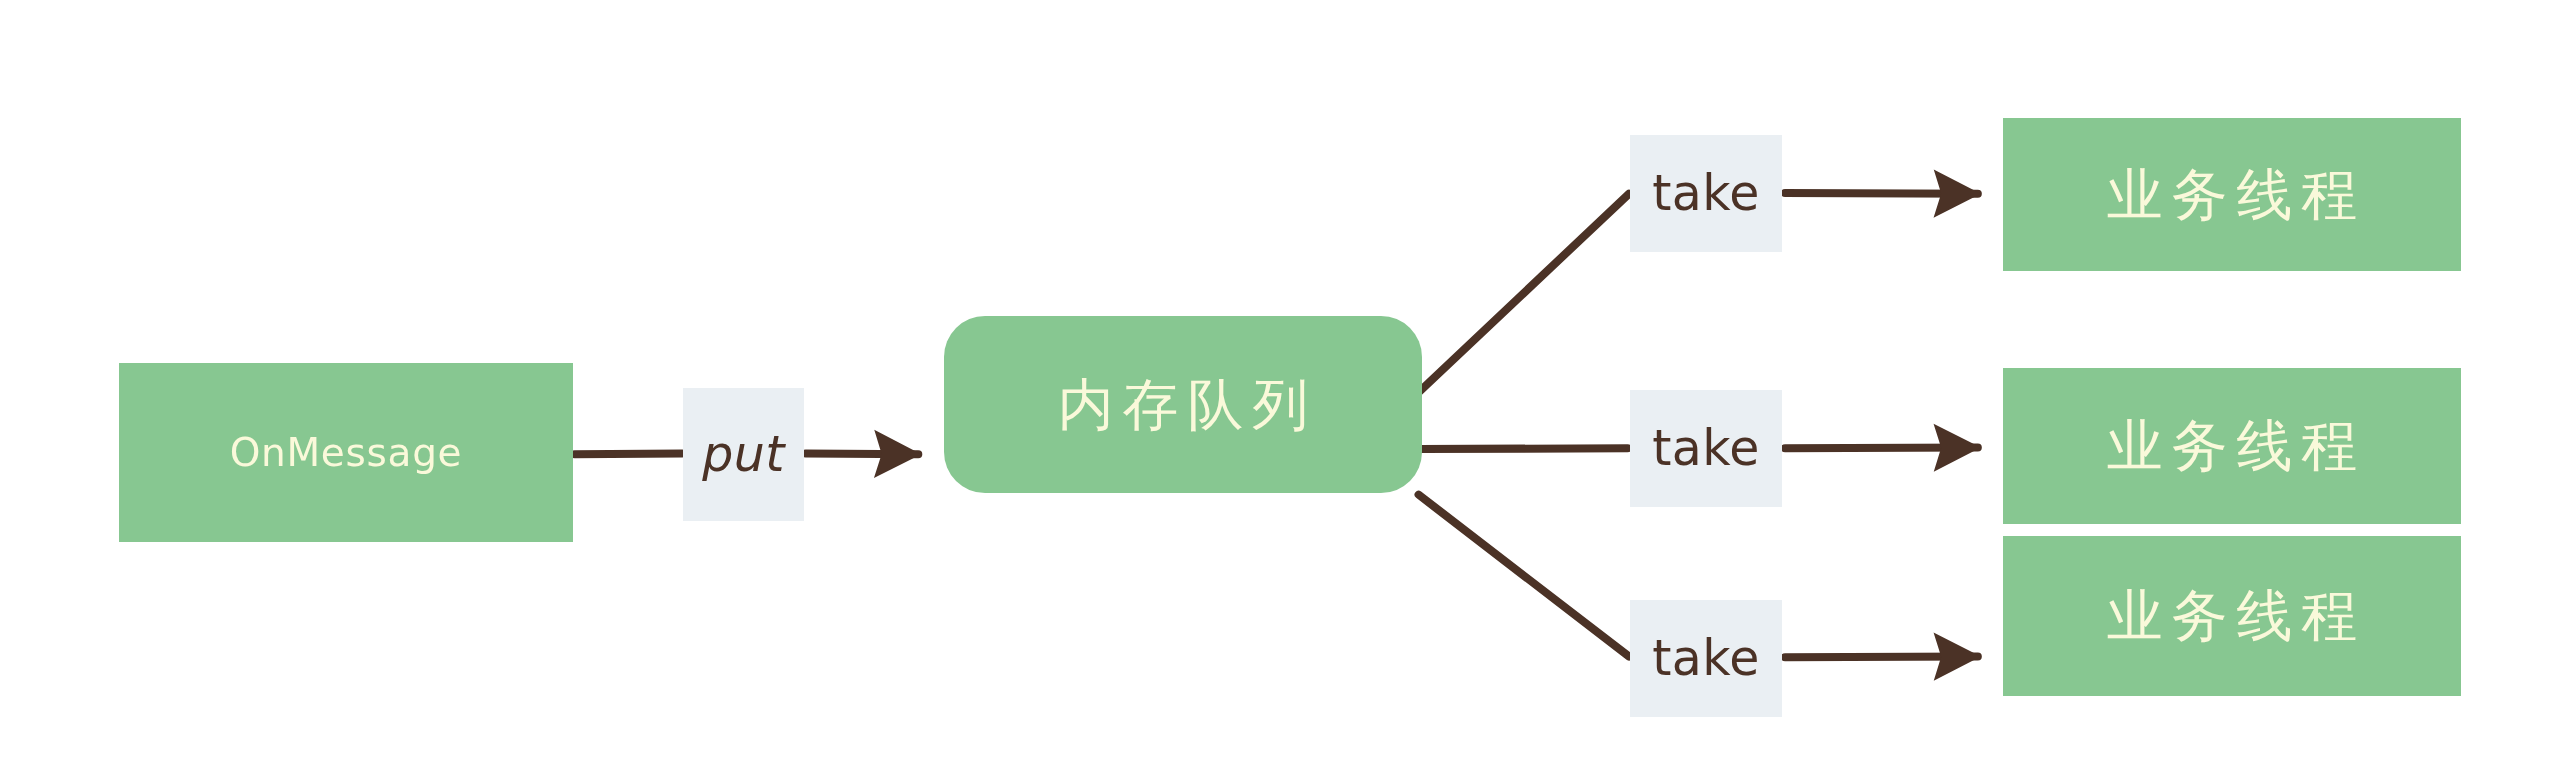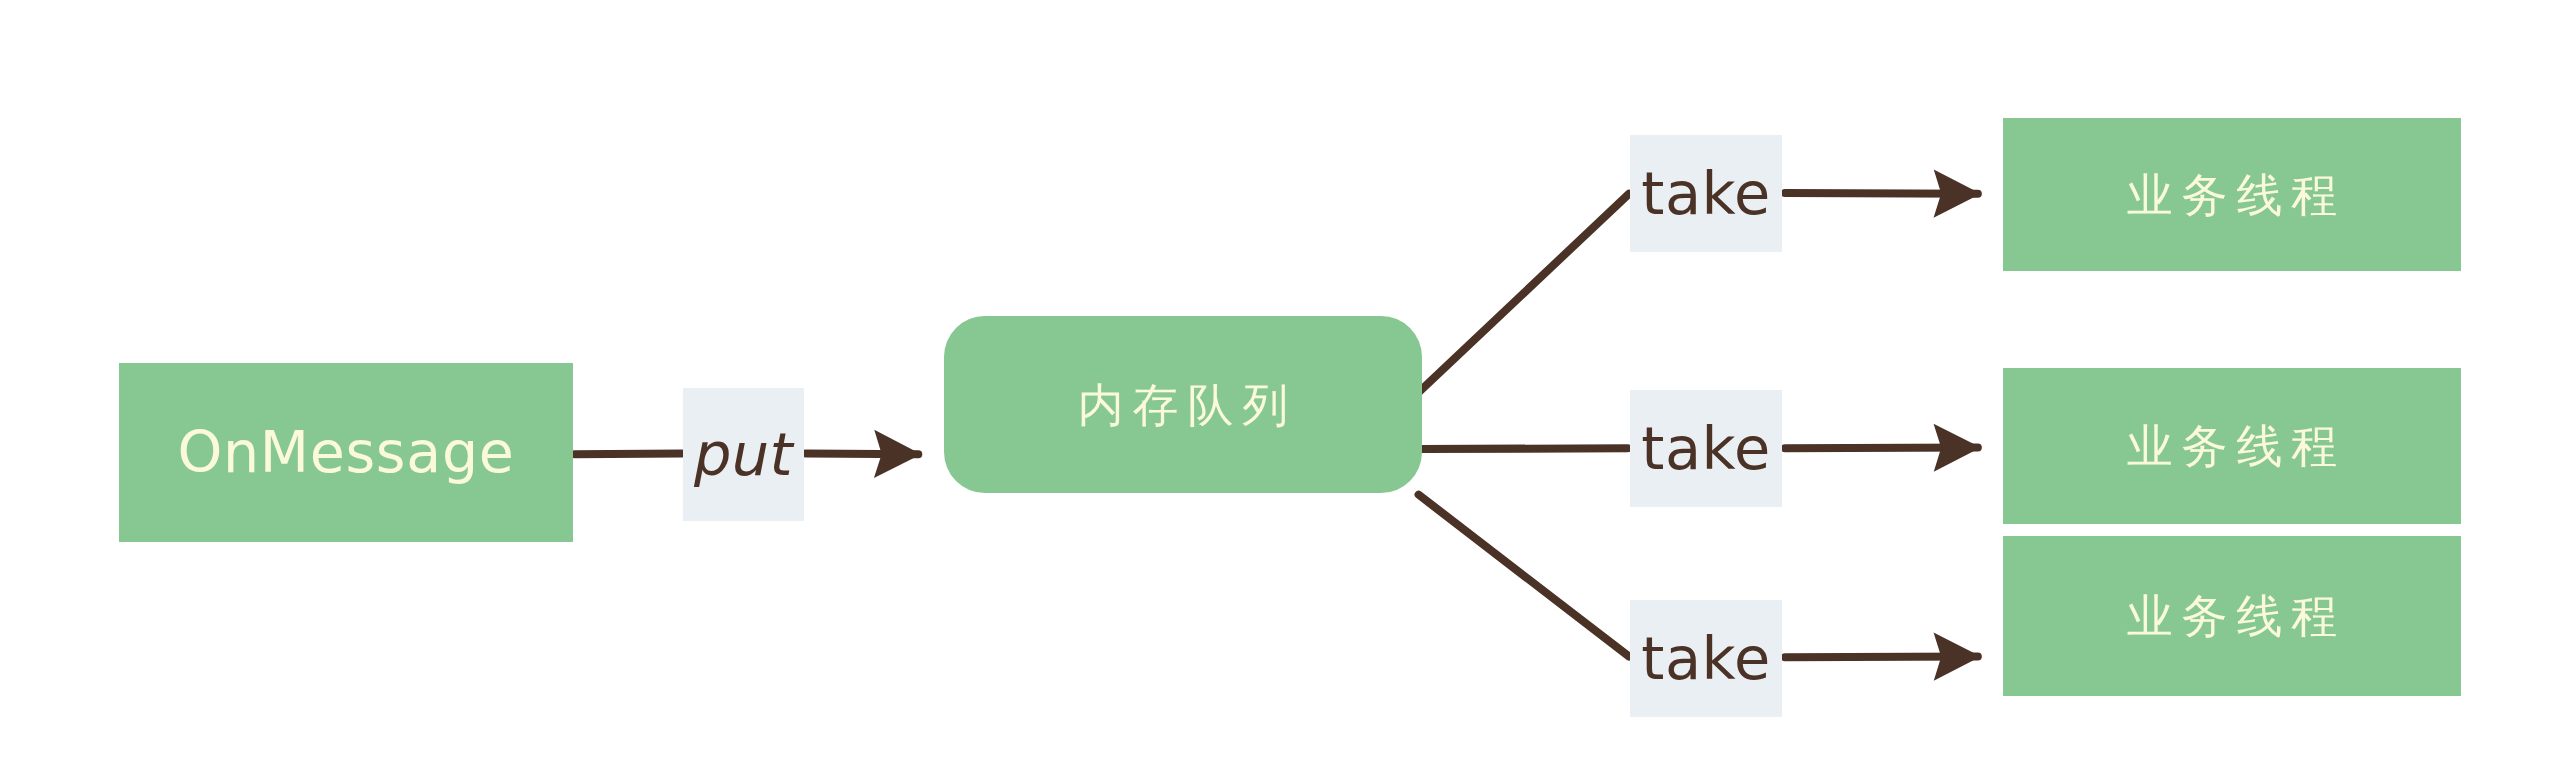--- a/index.html
+++ b/index.html
@@ -41,27 +41,27 @@
     z-index: 2;
   }
   .node-label {
     display: block;
     white-space: nowrap;
     line-height: 1;
   }
 
   .node.latin .node-label {
     font-family: "DejaVu Sans", sans-serif;
-    font-size: 57px;
+    font-size: 39px;
     font-weight: 400;
     letter-spacing: 0.7px;
   }
   .node.cjk .node-label {
     font-family: "DejaVu Sans", sans-serif;
-    font-size: 46px;
+    font-size: 56px;
     font-weight: 500;
     letter-spacing: 8.8px;
     text-indent: 8.8px;
   }
 
   .node.queue {
     border-radius: 41px;
   }
 
   
@@ -70,21 +70,21 @@
     display: flex;
     align-items: center;
     justify-content: center;
     background: #eaeff3;
     color: #4b3226;
     box-sizing: border-box;
     z-index: 3;
   }
   .edge-label span {
     font-family: "DejaVu Sans", sans-serif;
-    font-size: 59px;
+    font-size: 49px;
     font-weight: 400;
     line-height: 1;
     letter-spacing: 0.4px;
   }
 </style>
 </head>
 <body>
 
 <div id="canvas">
 

